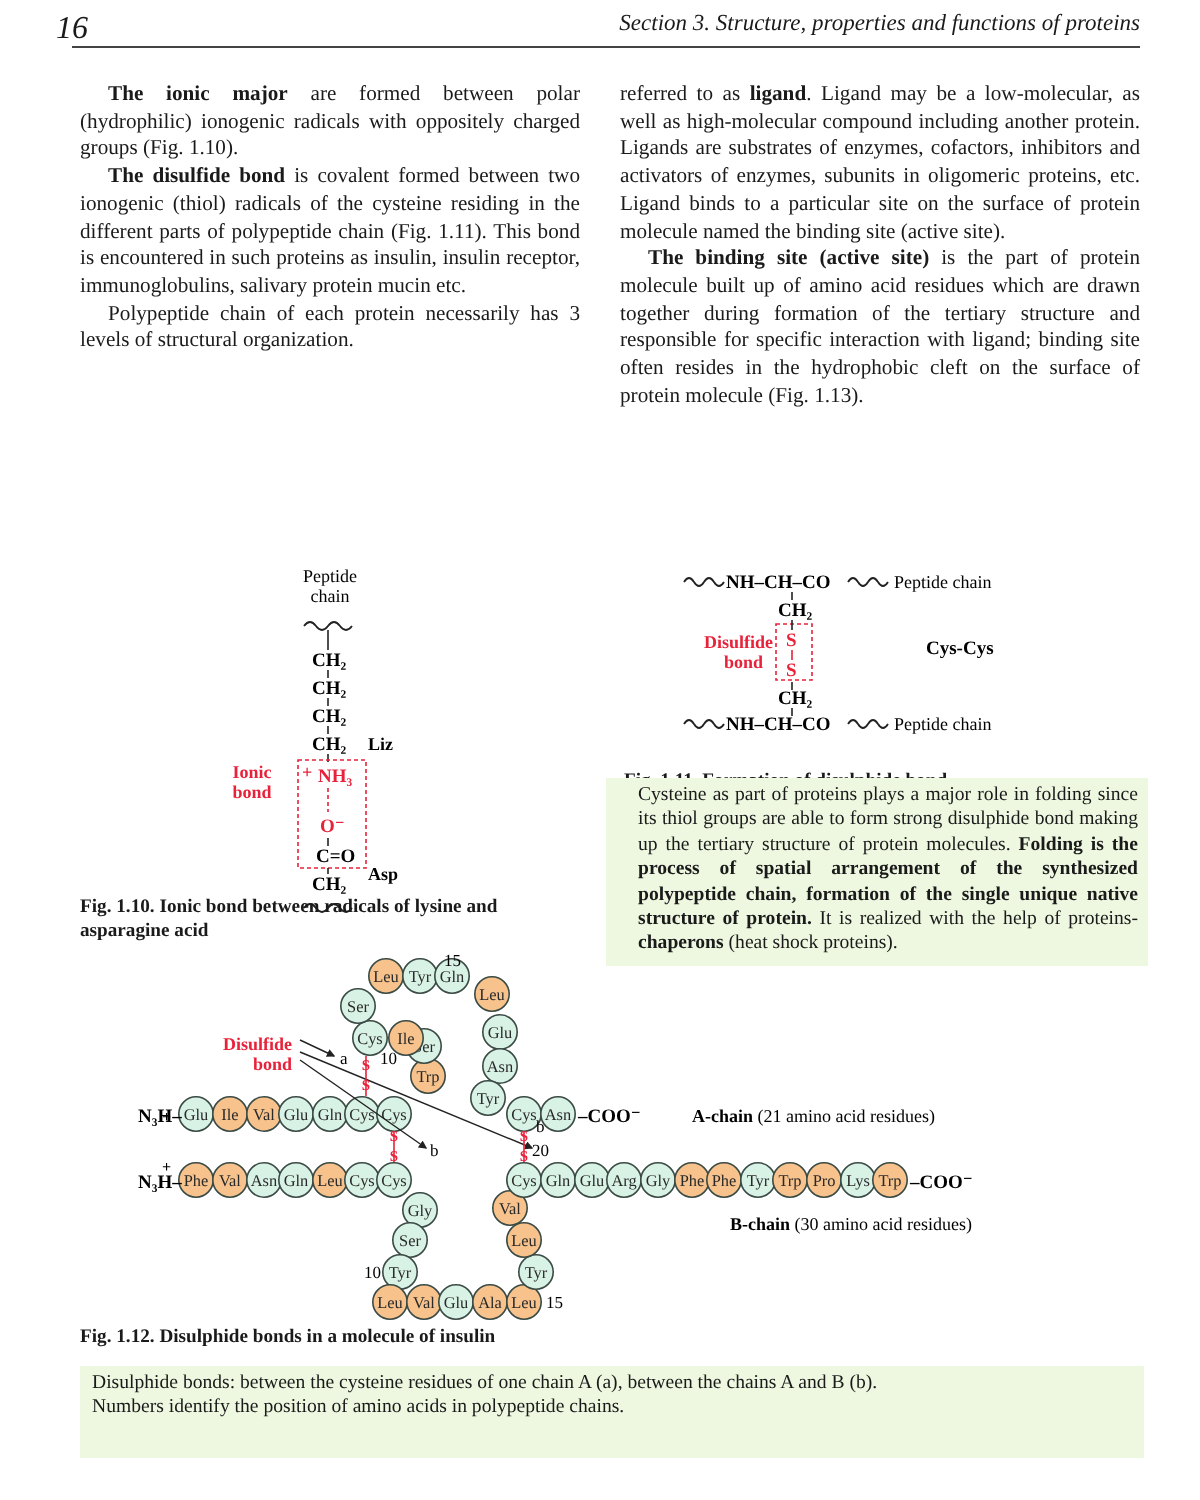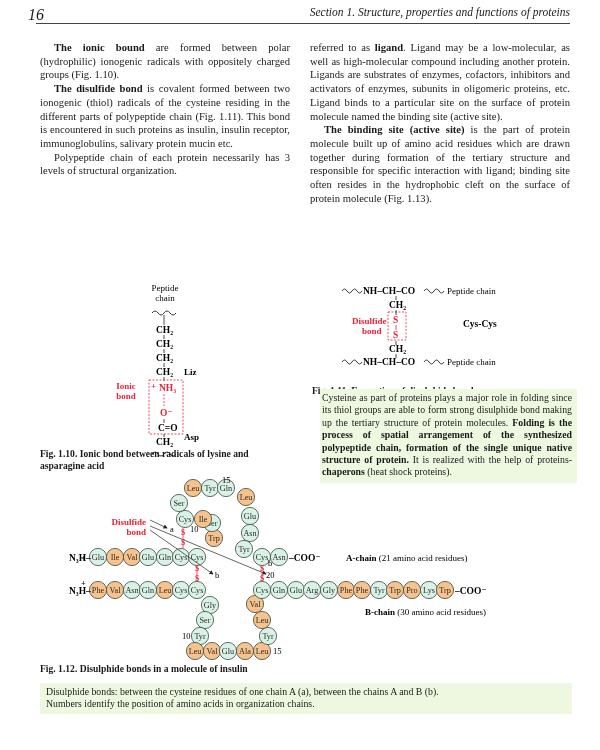--- a/index.html
+++ b/index.html
@@ -17,25 +17,25 @@
   .col-right { left:310px; top:41px; width:260px; }
   .fig-caption { font-size:9.6px; font-weight:bold; line-height:12px; }
   .note-box { background:#eef8e0; font-size:9.8px; line-height:12.4px; text-align:justify; }
   .note-box b { font-weight:bold; }
   svg text { font-family:"Liberation Serif", "DejaVu Serif", serif; }
 </style>
 </head>
 <body>
 
 <div class="abs page-num">16</div>
-<div class="abs running-head">Section 1. Structure, properties and functions of proteins</div>
+<div class="abs running-head">Section 3. Structure, properties and functions of proteins</div>
 <div class="abs head-rule"></div>
 
 <div class="abs col col-left">
-  <p><b>The ionic bound</b><span> are formed between polar (hydrophilic) ionogenic radicals with oppositely charged groups (Fig. 1.10).</span></p>
+  <p><b>The ionic major</b><span> are formed between polar (hydrophilic) ionogenic radicals with oppositely charged groups (Fig. 1.10).</span></p>
   <p><b>The disulfide bond</b><span> is covalent formed between two ionogenic (thiol) radicals of the cysteine residing in the different parts of polypeptide chain (Fig. 1.11). This bond is encountered in such proteins as insulin, insulin receptor, immunoglobulins, salivary protein mucin etc.</span></p>
   <p>Polypeptide chain of each protein necessarily has 3 levels of structural organization.</p>
 </div>
 
 <div class="abs col col-right">
   <p class="noind"><span>referred to as </span><b>ligand</b><span>. Ligand may be a low-molecular, as well as high-molecular compound including another protein. Ligands are substrates of enzymes, cofactors, inhibitors and activators of enzymes, subunits in oligomeric proteins, etc. Ligand binds to a particular site on the surface of protein molecule named the binding site (active site).</span></p>
   <p><b>The binding site (active site)</b><span> is the part of protein molecule built up of amino acid residues which are drawn together during formation of the tertiary structure and responsible for specific interaction with ligand; binding site often resides in the hydrophobic cleft on the surface of protein molecule (Fig. 1.13).</span></p>
 </div>
 
 <svg class="abs" style="left:100px;top:280px;" width="200" height="190">
@@ -86,21 +86,21 @@
   <line x1="56" y1="61" x2="56" y2="65" stroke="#222" stroke-width="0.8"></line>
   <text x="49" y="72" font-size="9.5" font-weight="bold">CH₂</text>
   <line x1="56" y1="74" x2="56" y2="78" stroke="#222" stroke-width="0.8"></line>
   <path d="M2,82 q2.5,-4 5,0 t5,0 t5,0 t5,0" fill="none" stroke="#222" stroke-width="0.9"></path>
   <text x="23" y="85" font-size="9.5" font-weight="bold">NH–CH–CO</text>
   <path d="M84,82 q2.5,-4 5,0 t5,0 t5,0 t5,0" fill="none" stroke="#222" stroke-width="0.9"></path>
   <text x="107" y="85" font-size="9">Peptide chain</text>
 </svg>
 <div class="abs fig-caption" style="left:312px;top:385px;width:260px;">Fig. 1.11. Formation of disulphide bond</div>
 
-<div class="abs note-box" style="left:320px;top:389px;width:250px;padding:3px 5px 4px 2px;">
+<div class="abs note-box" style="left:303px;top:389px;width:250px;padding:3px 5px 4px 16px;">
   <span>Cysteine as part of proteins plays a major role in folding since its thiol groups are able to form strong disulphide bond making up the tertiary structure of protein molecules. </span><b>Folding is the process of spatial arrangement of the synthesized polypeptide chain, formation of the single unique native structure of protein.</b><span> It is realized with the help of proteins-</span><b>chaperons</b><span> (heat shock proteins).</span>
 </div>
 
 <svg class="abs" id="insulin" style="left:0px;top:474px;" width="600" height="190">
   <g id="links"></g>
   <g id="residues">
       <circle cx="98" cy="83" r="8.6" fill="#d9f2e6" stroke="#3a4a44" stroke-width="0.8"></circle>
       <text x="98" y="86" font-size="8.2" text-anchor="middle" fill="#2a2a2a">Glu</text>
       <circle cx="115" cy="83" r="8.6" fill="#f7c28b" stroke="#3a4a44" stroke-width="0.8"></circle>
       <text x="115" y="86" font-size="8.2" text-anchor="middle" fill="#2a2a2a">Ile</text>
@@ -242,16 +242,16 @@
       <line x1="197" x2="197" y1="92" y2="107" stroke="#e8223a" stroke-width="0.8"></line>
       <text x="197" y="96.5" font-size="7.5" font-weight="bold" text-anchor="middle" fill="#e8223a">S</text>
       <text x="197" y="106.5" font-size="7.5" font-weight="bold" text-anchor="middle" fill="#e8223a">S</text>
       <line x1="262" x2="262" y1="92" y2="107" stroke="#e8223a" stroke-width="0.8"></line>
       <text x="262" y="96.5" font-size="7.5" font-weight="bold" text-anchor="middle" fill="#e8223a">S</text>
       <text x="262" y="106.5" font-size="7.5" font-weight="bold" text-anchor="middle" fill="#e8223a">S</text>
     </g>
 </svg>
 <div class="abs fig-caption" style="left:40px;top:663px;width:400px;">Fig. 1.12. Disulphide bonds in a molecule of insulin</div>
 
-<div class="abs note-box" style="left:40px;top:683px;width:520px;padding:3px 6px 3px 6px;">
+<div class="abs note-box" style="left:40px;top:683px;width:520px;padding:3px 6px 18px 6px;">
   <div>Disulphide bonds: between the cysteine residues of one chain A (a), between the chains A and B (b).</div>
-  <div>Numbers identify the position of amino acids in organization chains.</div>
+  <div>Numbers identify the position of amino acids in polypeptide chains.</div>
 </div>
 
 </body></html>

